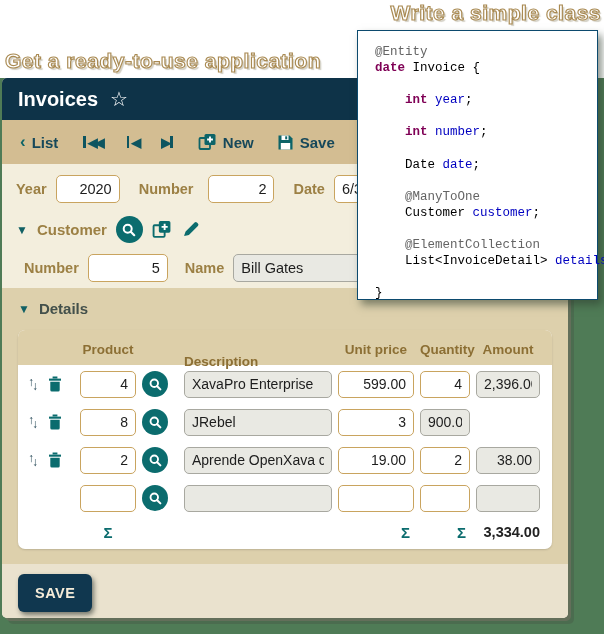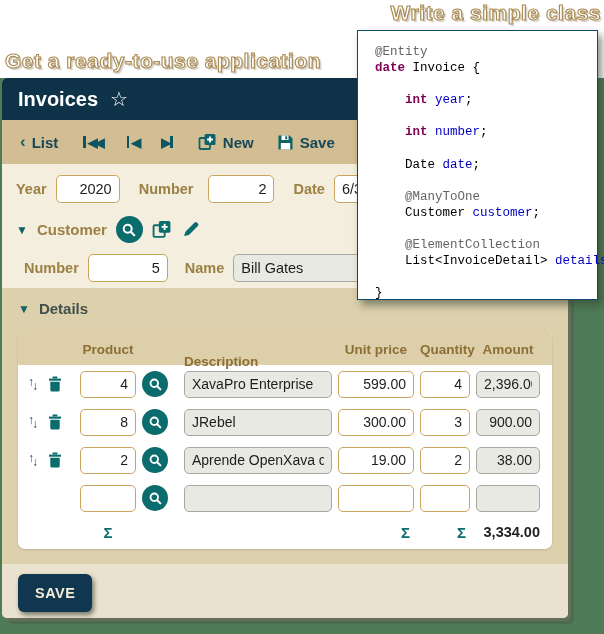--- a/index.html
+++ b/index.html
@@ -295,21 +295,20 @@
           </span>
         </span>
         <input class="inp num" value="8" style="">
         <span class="circle-btn circle-sm">
           <svg width="15" height="15" viewBox="0 0 16 16">
             <circle cx="6.7" cy="6.7" r="4" fill="none" stroke="#ffffff" stroke-width="2"></circle>
             <line x1="9.8" y1="9.8" x2="13.2" y2="13.2" stroke="#ffffff" stroke-width="2.2" stroke-linecap="round"></line>
           </svg>
         </span>
         <input class="inp ro" readonly="" value="JRebel" style="">
-        <input class="inp num" value="300.00" style="">
         <input class="inp num" value="3" style="">
         <input class="inp ro num" readonly="" value="900.00" style="">
       </div>
 
       <div class="tgrid trow">
         <span class="cell-icons">
           <span class="reorder">
               <span class="up">↑</span>
               <span class="dn">↓</span>
             </span>

